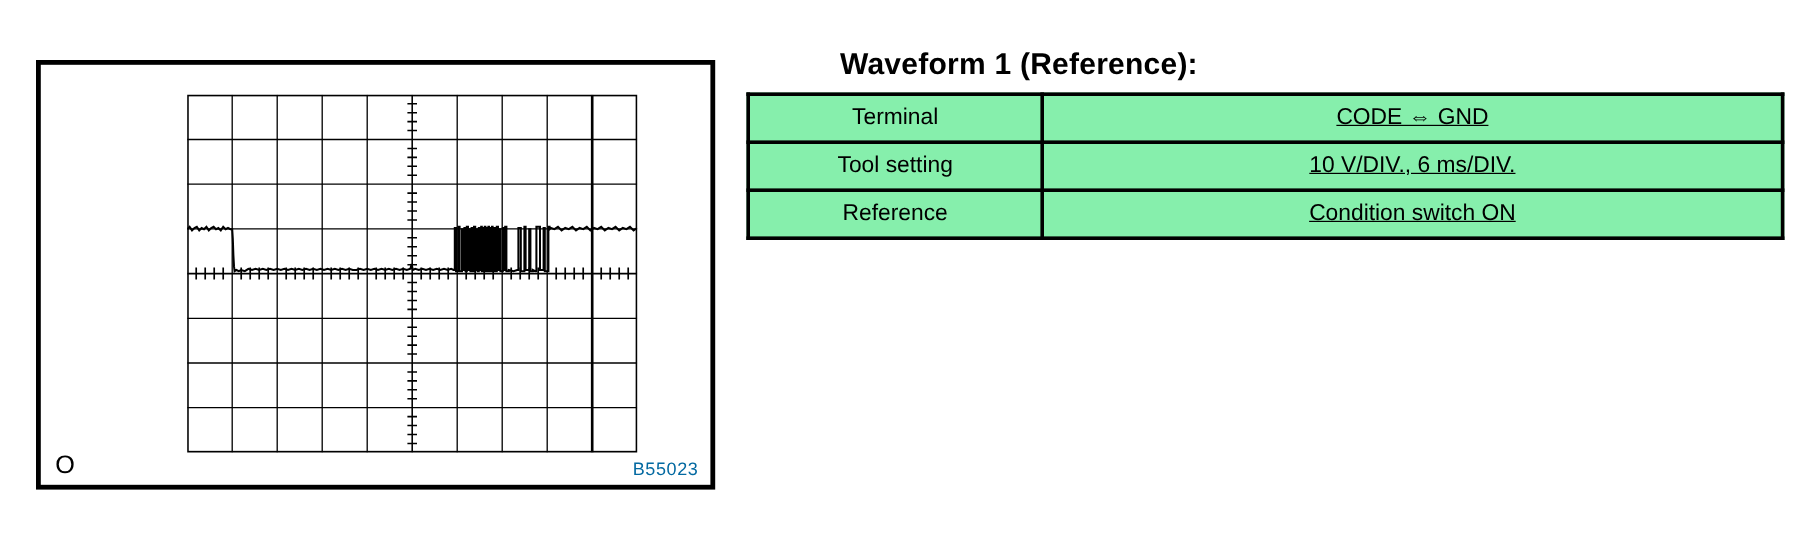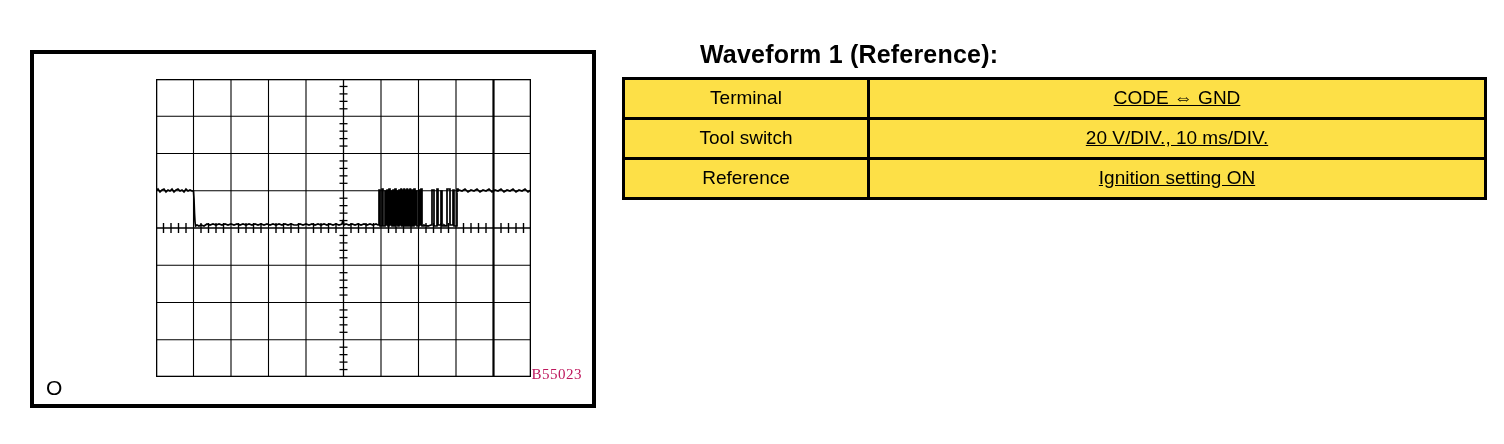--- a/index.html
+++ b/index.html
@@ -50,25 +50,25 @@
     bottom: 6px;
     font-size: 21px;
     line-height: 1;
     font-family: "Liberation Sans", sans-serif;
     color: #000000;
   }
 
   #figure-code {
     position: absolute;
     right: 10px;
-    bottom: 21px;
+    bottom: 4px;
     font-size: 15px;
     letter-spacing: 0.5px;
-    font-family: Liberation Serif, serif;
-    color: #be185d;
+    font-family: Liberation Sans, sans-serif;
+    color: #0369a1;
   }
 
   
   #right-pane {
     position: absolute;
     left: 622px;
     top: 40px;
     width: 842px;
   }
 
@@ -78,21 +78,21 @@
     letter-spacing: 0.2px;
     margin: 0 0 8px 78px;
     line-height: 1.15;
     color: #000000;
   }
 
   #spec-table {
     border-collapse: collapse;
     width: 840px;
     table-layout: fixed;
-    background: #fde047;
+    background: #86efac;
   }
   #spec-table td {
     border: 3px solid #000000;
     text-align: center;
     vertical-align: middle;
     height: 37px;
     font-size: 19px;
     color: #000000;
     padding: 0 4px;
     line-height: 1.1;
@@ -263,22 +263,22 @@
 
   <div id="waveform-title">Waveform 1 (Reference):</div>
 
   <table id="spec-table">
     <tbody>
       <tr>
         <td class="label-cell">Terminal</td>
         <td class="value-cell">CODE ⇔ GND</td>
       </tr>
       <tr>
-        <td class="label-cell">Tool switch</td>
-        <td class="value-cell">20 V/DIV., 10 ms/DIV.</td>
+        <td class="label-cell">Tool setting</td>
+        <td class="value-cell">10 V/DIV., 6 ms/DIV.</td>
       </tr>
       <tr>
         <td class="label-cell">Reference</td>
-        <td class="value-cell">Ignition setting ON</td>
+        <td class="value-cell">Condition switch ON</td>
       </tr>
     </tbody>
   </table>
 </div>
 
 </body></html>

